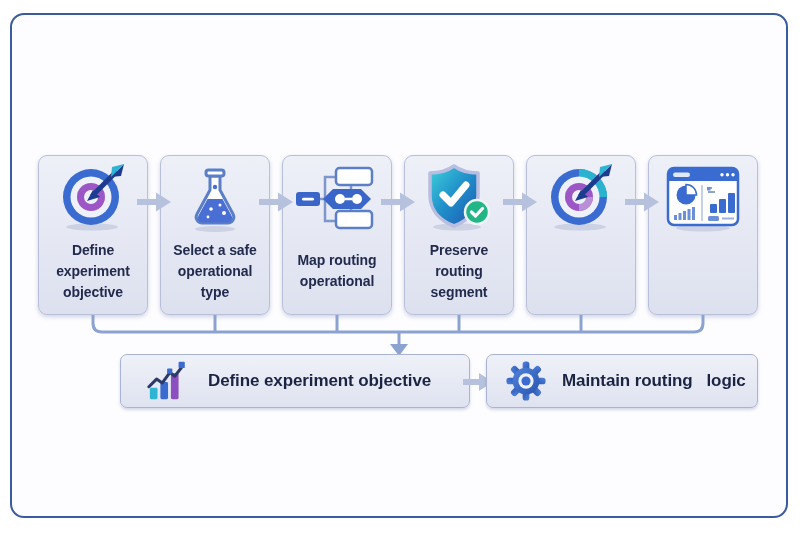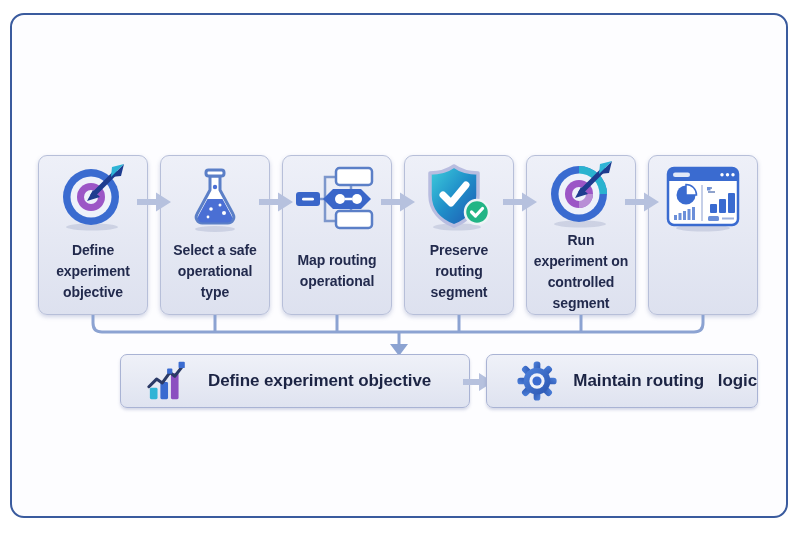--- a/index.html
+++ b/index.html
@@ -40,21 +40,21 @@
     background:linear-gradient(180deg,#eff1f8 0%,#dfe3f0 100%);
     border:1.5px solid #a9b3d4;border-radius:7px;
     box-shadow:0 2px 3px rgba(90,105,160,.25);
     display:flex;align-items:center;box-sizing:border-box;
   }
   .outcome .label{
     font-size:17px;font-weight:600;color:#1c2444;white-space:pre;letter-spacing:-.1px;
   }
   .outcome .icon-wrap{display:flex;align-items:center;justify-content:center;}
   #outcome-1{left:120px;width:350px;padding-left:26px;gap:17px;}
-  #outcome-2{left:486px;width:272px;padding-left:18px;gap:15px;justify-content:flex-end;}
+  #outcome-2{left:486px;width:272px;padding-left:18px;gap:15px;}
   .barrow{position:absolute;left:462px;top:371px;width:32px;height:22px;}
 </style>
 </head>
 <body>
 
 <div class="frame"></div>
 
 <div class="step" style="left:38px">
   <div class="icon-wrap">
     <svg width="76" height="70" viewBox="0 0 76 70">
@@ -139,21 +139,20 @@
       <circle cx="36" cy="34" r="20.5" fill="#eef1fa"></circle>
       <circle cx="36" cy="34" r="14" fill="#9c56c6"></circle>
       <path d="M36 34 L36 48 A14 14 0 0 0 50 34 Z" fill="#b98fd6"></path>
       <circle cx="36" cy="34" r="7" fill="#eef1fa"></circle>
       <path d="M38 32 L60 10" stroke="#1e3c8f" stroke-width="5" stroke-linecap="round"></path>
       <path d="M32 38 L45 34 L38 27 Z" fill="#1e3c8f"></path>
       <path d="M56 14 L69 1 L66 13 Z" fill="#1e3c8f"></path>
       <path d="M56 14 L69 1 L57 4 Z" fill="#2fb4d6"></path>
     </svg>
   </div>
-  <div class="label">Run experiment on controlled segment</div>
 </div>
 
 <div class="step" style="left:648px">
   <div class="icon-wrap">
     <svg width="80" height="68" viewBox="0 0 80 68">
       <ellipse cx="40" cy="64" rx="27" ry="3.5" fill="rgba(70,85,140,0.16)"></ellipse>
       <rect x="5" y="4" width="70" height="57" rx="6" fill="#ffffff" stroke="#3a6bd0" stroke-width="2.5"></rect>
       <path d="M5 10 a6 6 0 0 1 6 -6 h58 a6 6 0 0 1 6 6 v7 H5 Z" fill="#3a6bd0"></path>
       <rect x="10" y="8.5" width="17" height="4.5" rx="2.2" fill="rgba(255,255,255,0.85)"></rect>
       <circle cx="59" cy="10.8" r="1.7" fill="#ffffff"></circle>

